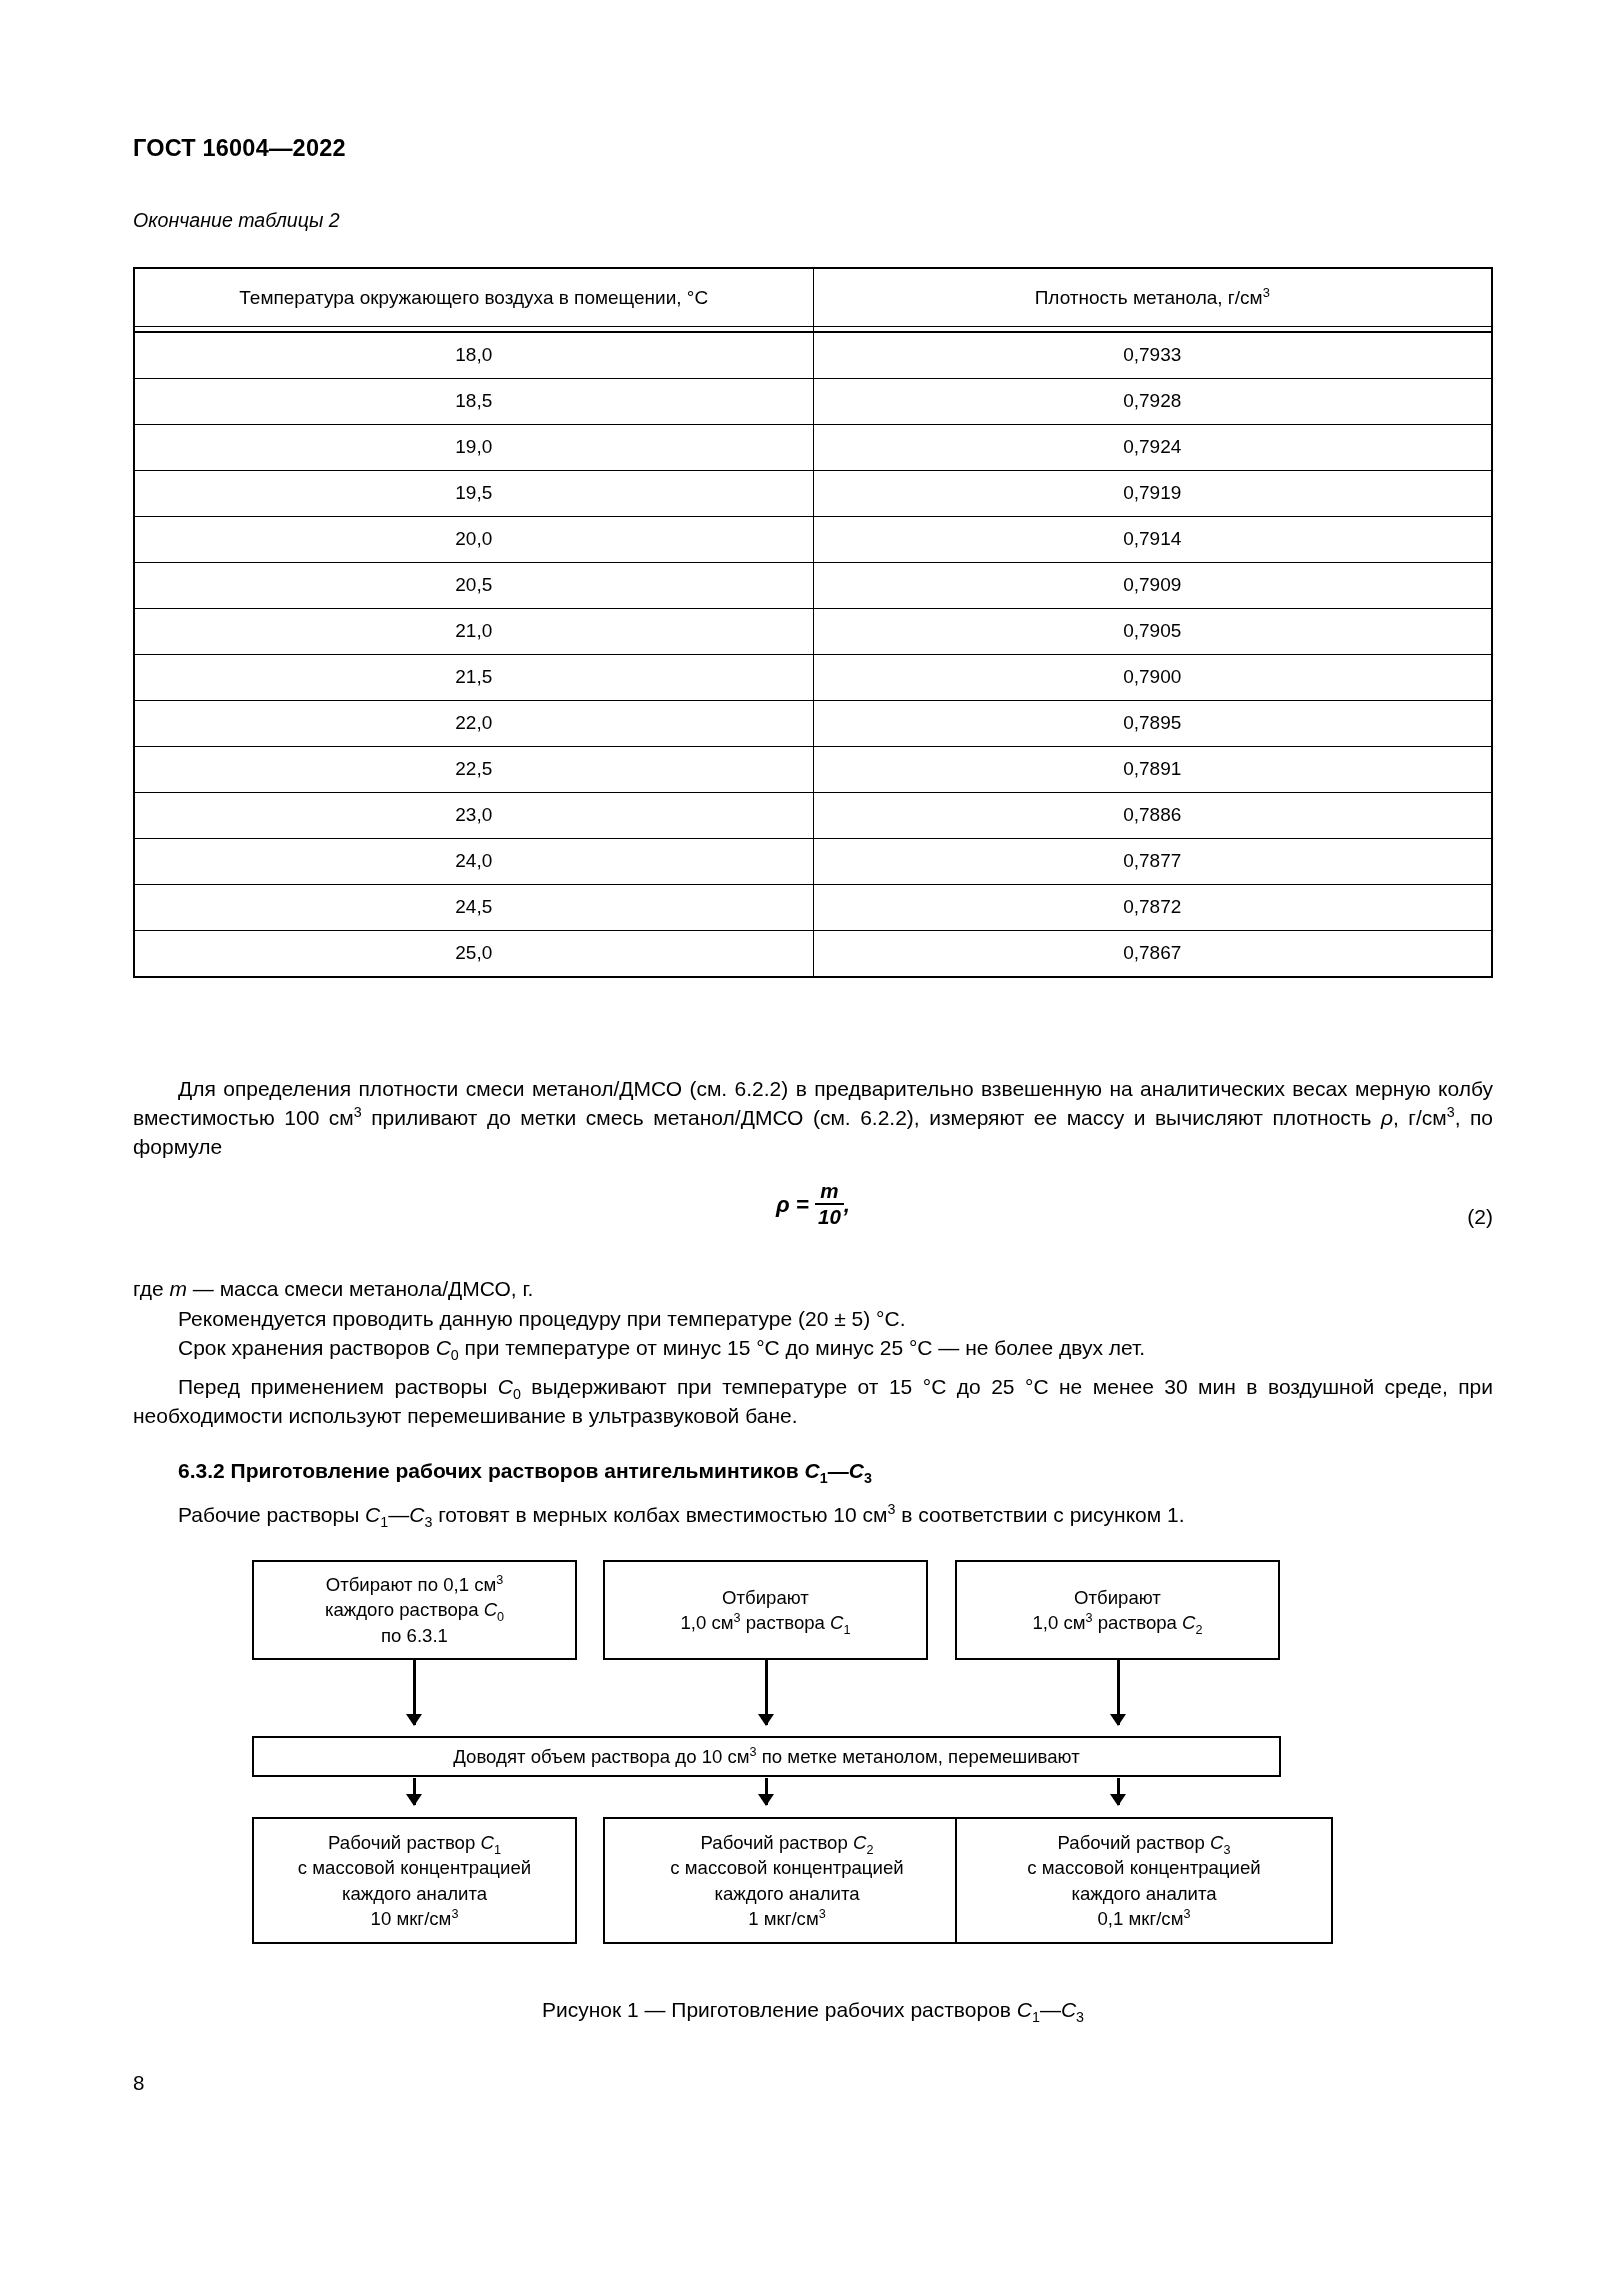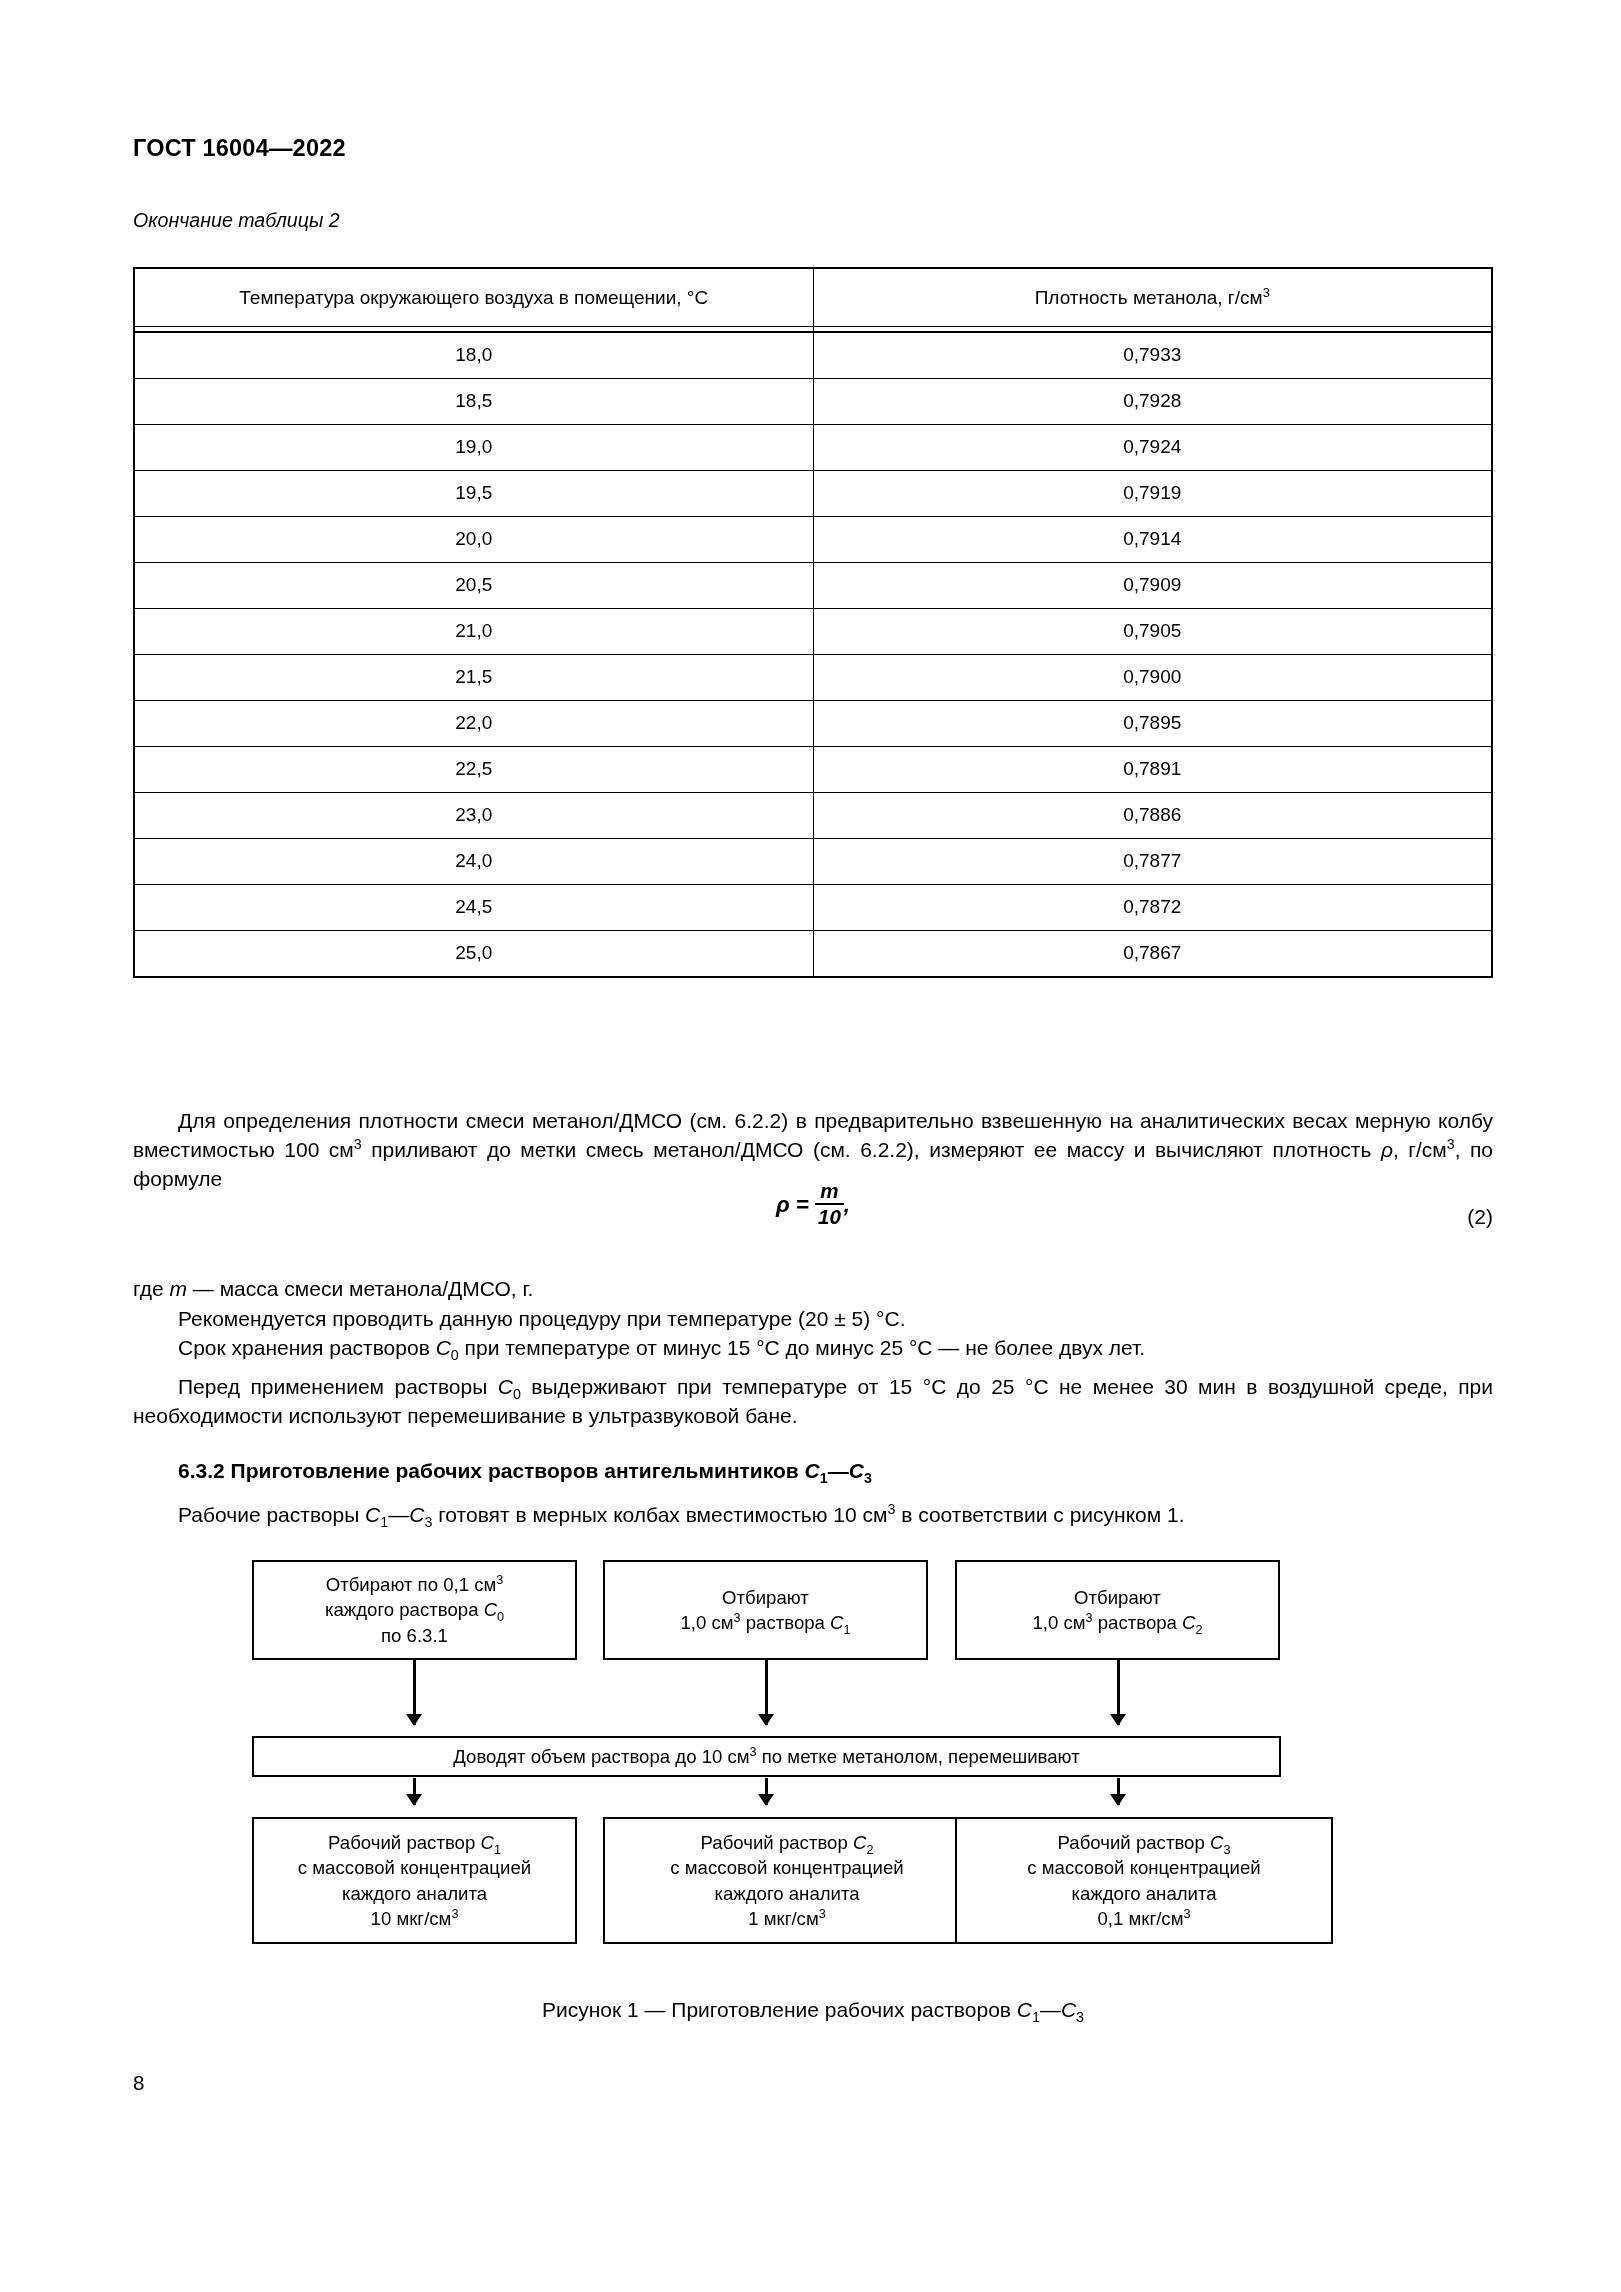--- a/index.html
+++ b/index.html
@@ -283,21 +283,21 @@
           <td class="c1">24,5</td>
           <td class="c2">0,7872</td>
         </tr>
       <tr>
           <td class="c1">25,0</td>
           <td class="c2">0,7867</td>
         </tr>
     </tbody>
   </table>
 
-  <div class="para" style="top:1074px;margin-top:32px;">
+  <div class="para" style="top:1074px;">
     <span class="indent"></span><span>Для определения плотности смеси метанол/ДМСО (см. 6.2.2) в предварительно взвешенную на аналитических весах мерную колбу вместимостью 100 см</span><sup>3</sup><span> приливают до метки смесь метанол/ДМСО (см. 6.2.2), измеряют ее массу и вычисляют плотность </span><i>ρ</i><span>, г/см</span><sup>3</sup><span>, по формуле</span>
   </div>
 
   <div class="formula-row">
     <div class="formula">
       <span>ρ =</span>
       <span class="frac">
         <span class="num">m</span>
         <span class="den">10</span>
       </span><span>,</span>

